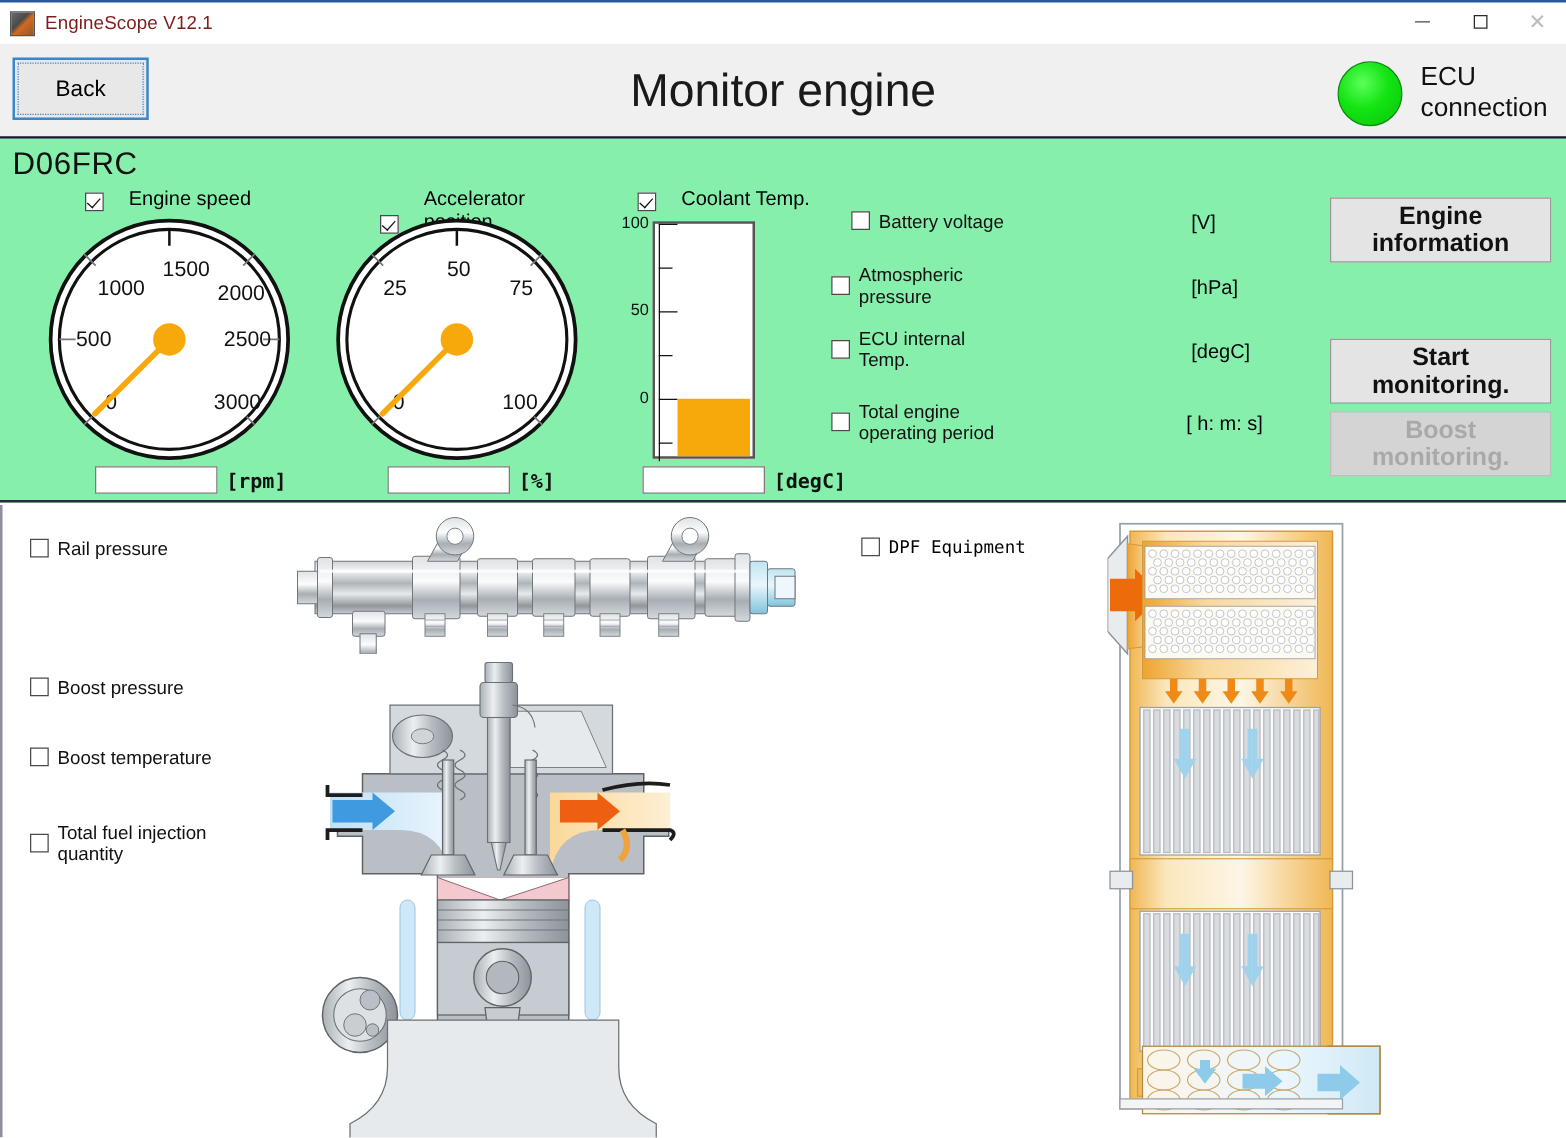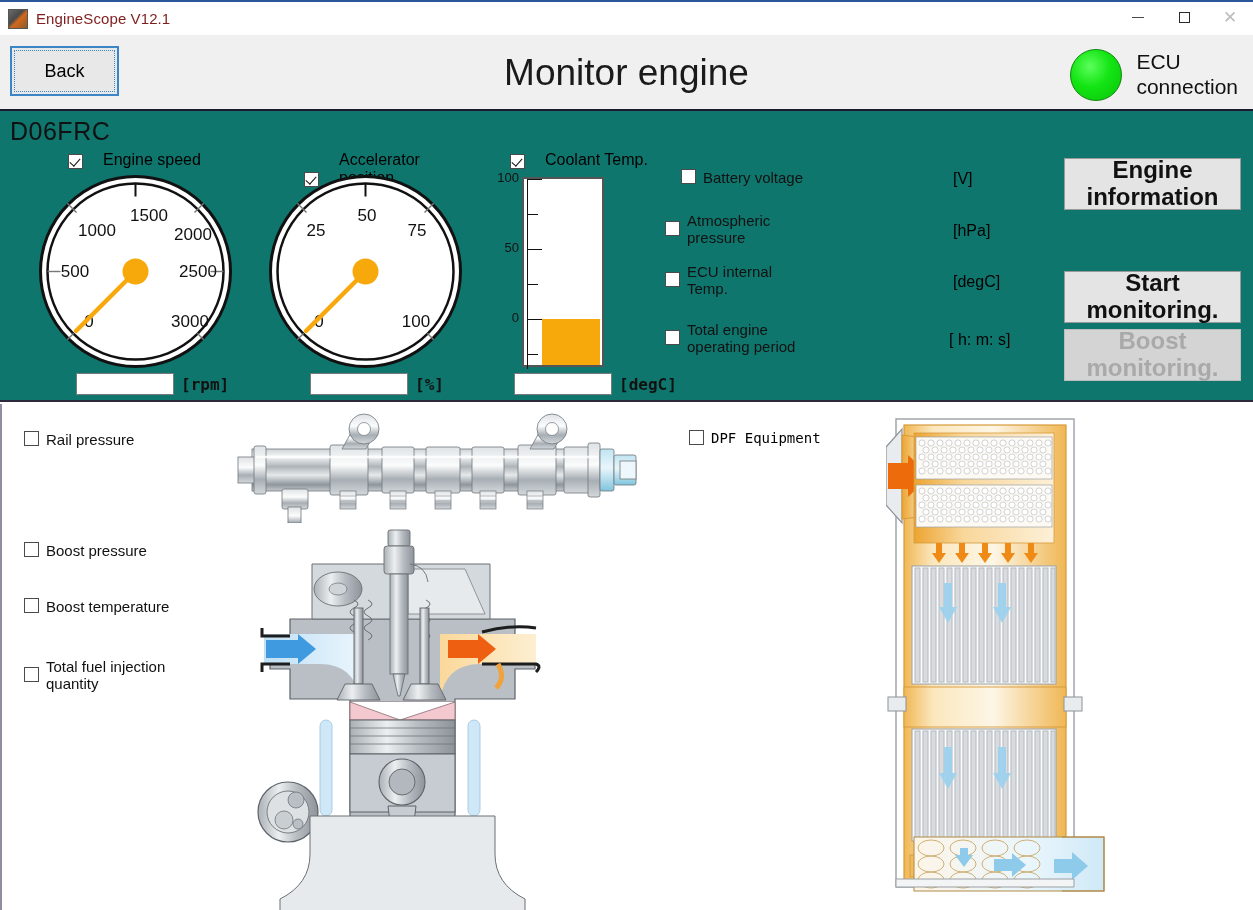--- a/index.html
+++ b/index.html
@@ -75,21 +75,21 @@
     width: 52px; height: 52px; border-radius: 50%;
     background: radial-gradient(circle at 38% 33%, #5bff5b 0%, #13e413 45%, #0ac40a 100%);
     border: 1px solid #0a8a0a;
   }
   .ecu-label { font-size: 21px; color: #111; line-height: 1.18; }
 
   
   .top-panel {
     position: absolute; left: 0; top: 111px;
     width: 1253px; height: 291px;
-    background: #0f766e;
+    background: #86efac;
     border-bottom: 2px solid #2a2a3a;
   }
   .model-label {
     position: absolute; left: 10px; top: 6px;
     font-size: 25px; color: #111; letter-spacing: .5px;
   }
 
   
   .cb {
     width: 15px; height: 15px; flex: none;
@@ -126,21 +126,21 @@
   .bar-axis { position: absolute; left: 3px; top: 0; width: 0; height: 190px; border-left: 1.5px solid #111; }
   .bar-tick { position: absolute; left: 3px; width: 11px; height: 0; border-top: 1.3px solid #111; }
   .bar-tick.major { width: 15px; border-top-width: 1.6px; }
   .bar-fill { position: absolute; background: #f7a90c; }
 
   
   .rbtn {
     position: absolute; left: 1064px; width: 177px;
     background: #e4e4e4; border: 1px solid #9a9a9a;
     display: flex; align-items: center; justify-content: center;
-    text-align: center; font-size: 24px; color: #111; line-height: 1.12;
+    text-align: center; font-size: 20px; color: #111; line-height: 1.12;
   }
   .rbtn.disabled { background: #d4d4d4; color: #a9a9a9; border-color: #bdbdbd; }
 
   
   .bottom-panel {
     position: absolute; left: 0; top: 404px;
     width: 1253px; height: 506px;
     background: #ffffff;
     border-left: 2px solid #8e8e9e;
   }

